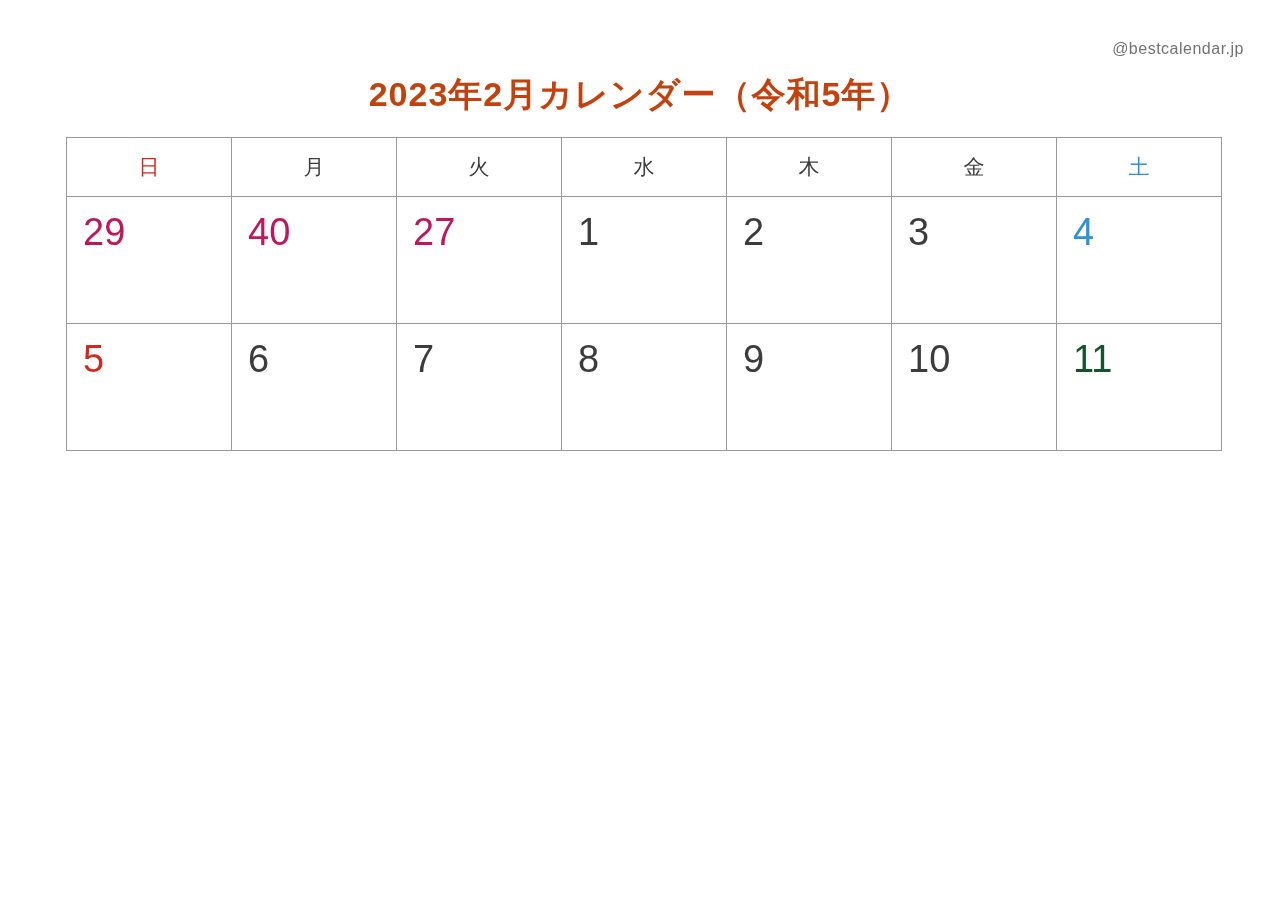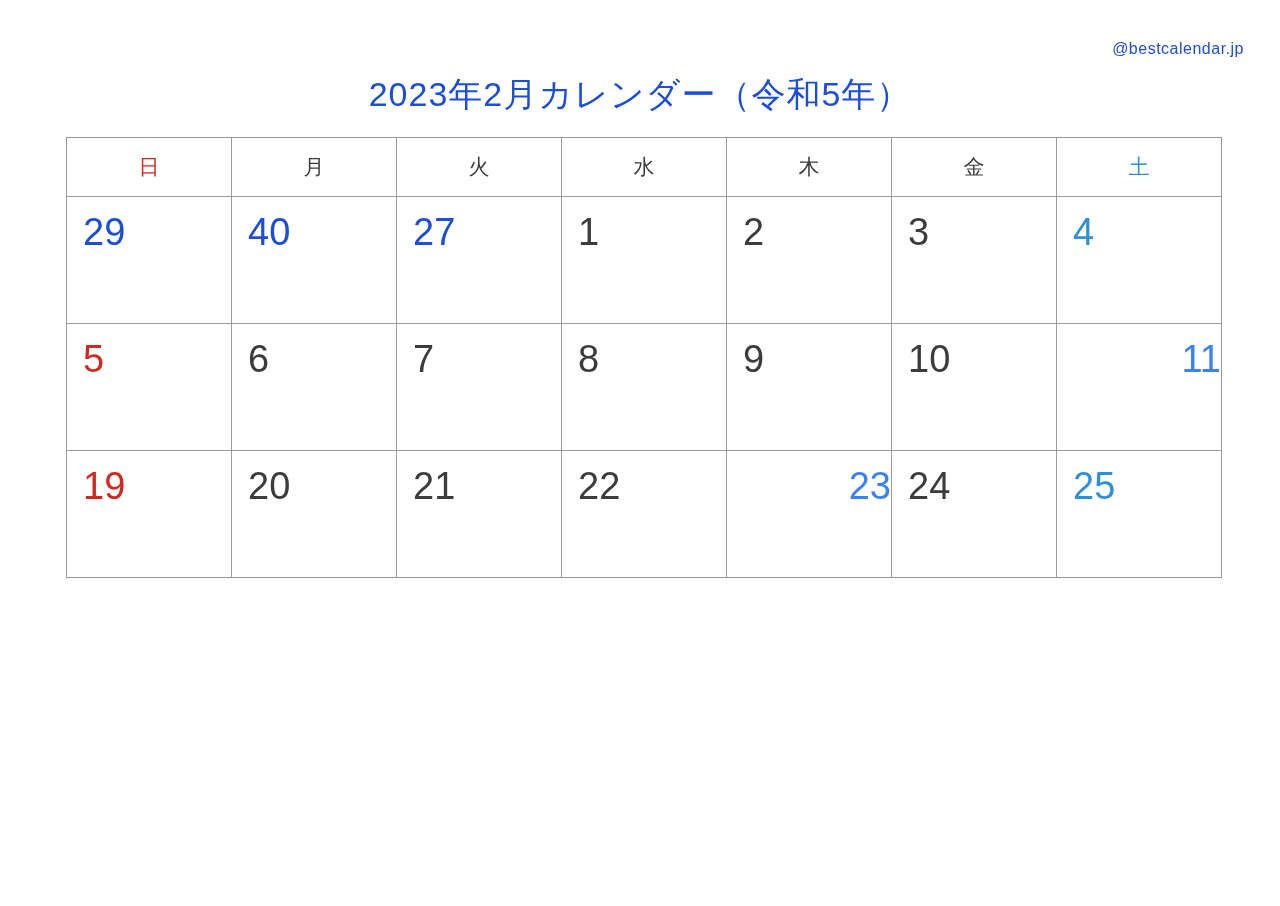--- a/index.html
+++ b/index.html
@@ -13,28 +13,28 @@
     font-family: "Liberation Sans", "DejaVu Sans", sans-serif;
     color: #3c3c3c;
     position: relative;
     overflow: hidden;
   }
   .watermark {
     position: absolute;
     top: 40px;
     right: 36px;
     font-size: 16px;
-    color: #1d4ed8;
+    color: #737373;
     letter-spacing: 0.5px;
   }
   .title {
     text-align: center;
     font-size: 34px;
-    font-weight: 400;
-    color: #1d4ed8;
+    font-weight: 700;
+    color: #c2410c;
     margin: 0;
     padding-top: 72px;
     letter-spacing: 1px;
   }
   .calendar-wrap {
     position: absolute;
     left: 66px;
     top: 137px;
     width: 1148px;
   }
@@ -66,22 +66,22 @@
   .daynum {
     display: block;
     font-size: 38px;
     line-height: 1;
     padding: 16px 0 0 16px;
     font-weight: 400;
     color: #3c3c3c;
   }
   .daynum.sun  { color: #d02a20; }
   .daynum.sat  { color: #2f8fd8; }
-  .daynum.holiday { color: #3b82f6; text-align: right; }
-  .daynum.other { color: #1d4ed8; }
+  .daynum.holiday { color: #14532d; }
+  .daynum.other { color: #be185d; }
   .daynum.other.sat { color: #c3c3c3; }
 </style>
 </head>
 <body>
 
 <div class="watermark">@bestcalendar.jp</div>
 
 <h1 class="title">2023年2月カレンダー（令和5年）</h1>
 
 <div class="calendar-wrap">
@@ -137,38 +137,15 @@
         <td>
             <span class="daynum">9</span>
           </td>
         <td>
             <span class="daynum">10</span>
           </td>
         <td>
             <span class="daynum holiday">11</span>
           </td>
       </tr>
-      <tr>
-        <td>
-            <span class="daynum sun">19</span>
-          </td>
-        <td>
-            <span class="daynum">20</span>
-          </td>
-        <td>
-            <span class="daynum">21</span>
-          </td>
-        <td>
-            <span class="daynum">22</span>
-          </td>
-        <td>
-            <span class="daynum holiday">23</span>
-          </td>
-        <td>
-            <span class="daynum">24</span>
-          </td>
-        <td>
-            <span class="daynum sat">25</span>
-          </td>
-      </tr>
     </tbody>
   </table>
 </div>
 
 </body></html>

